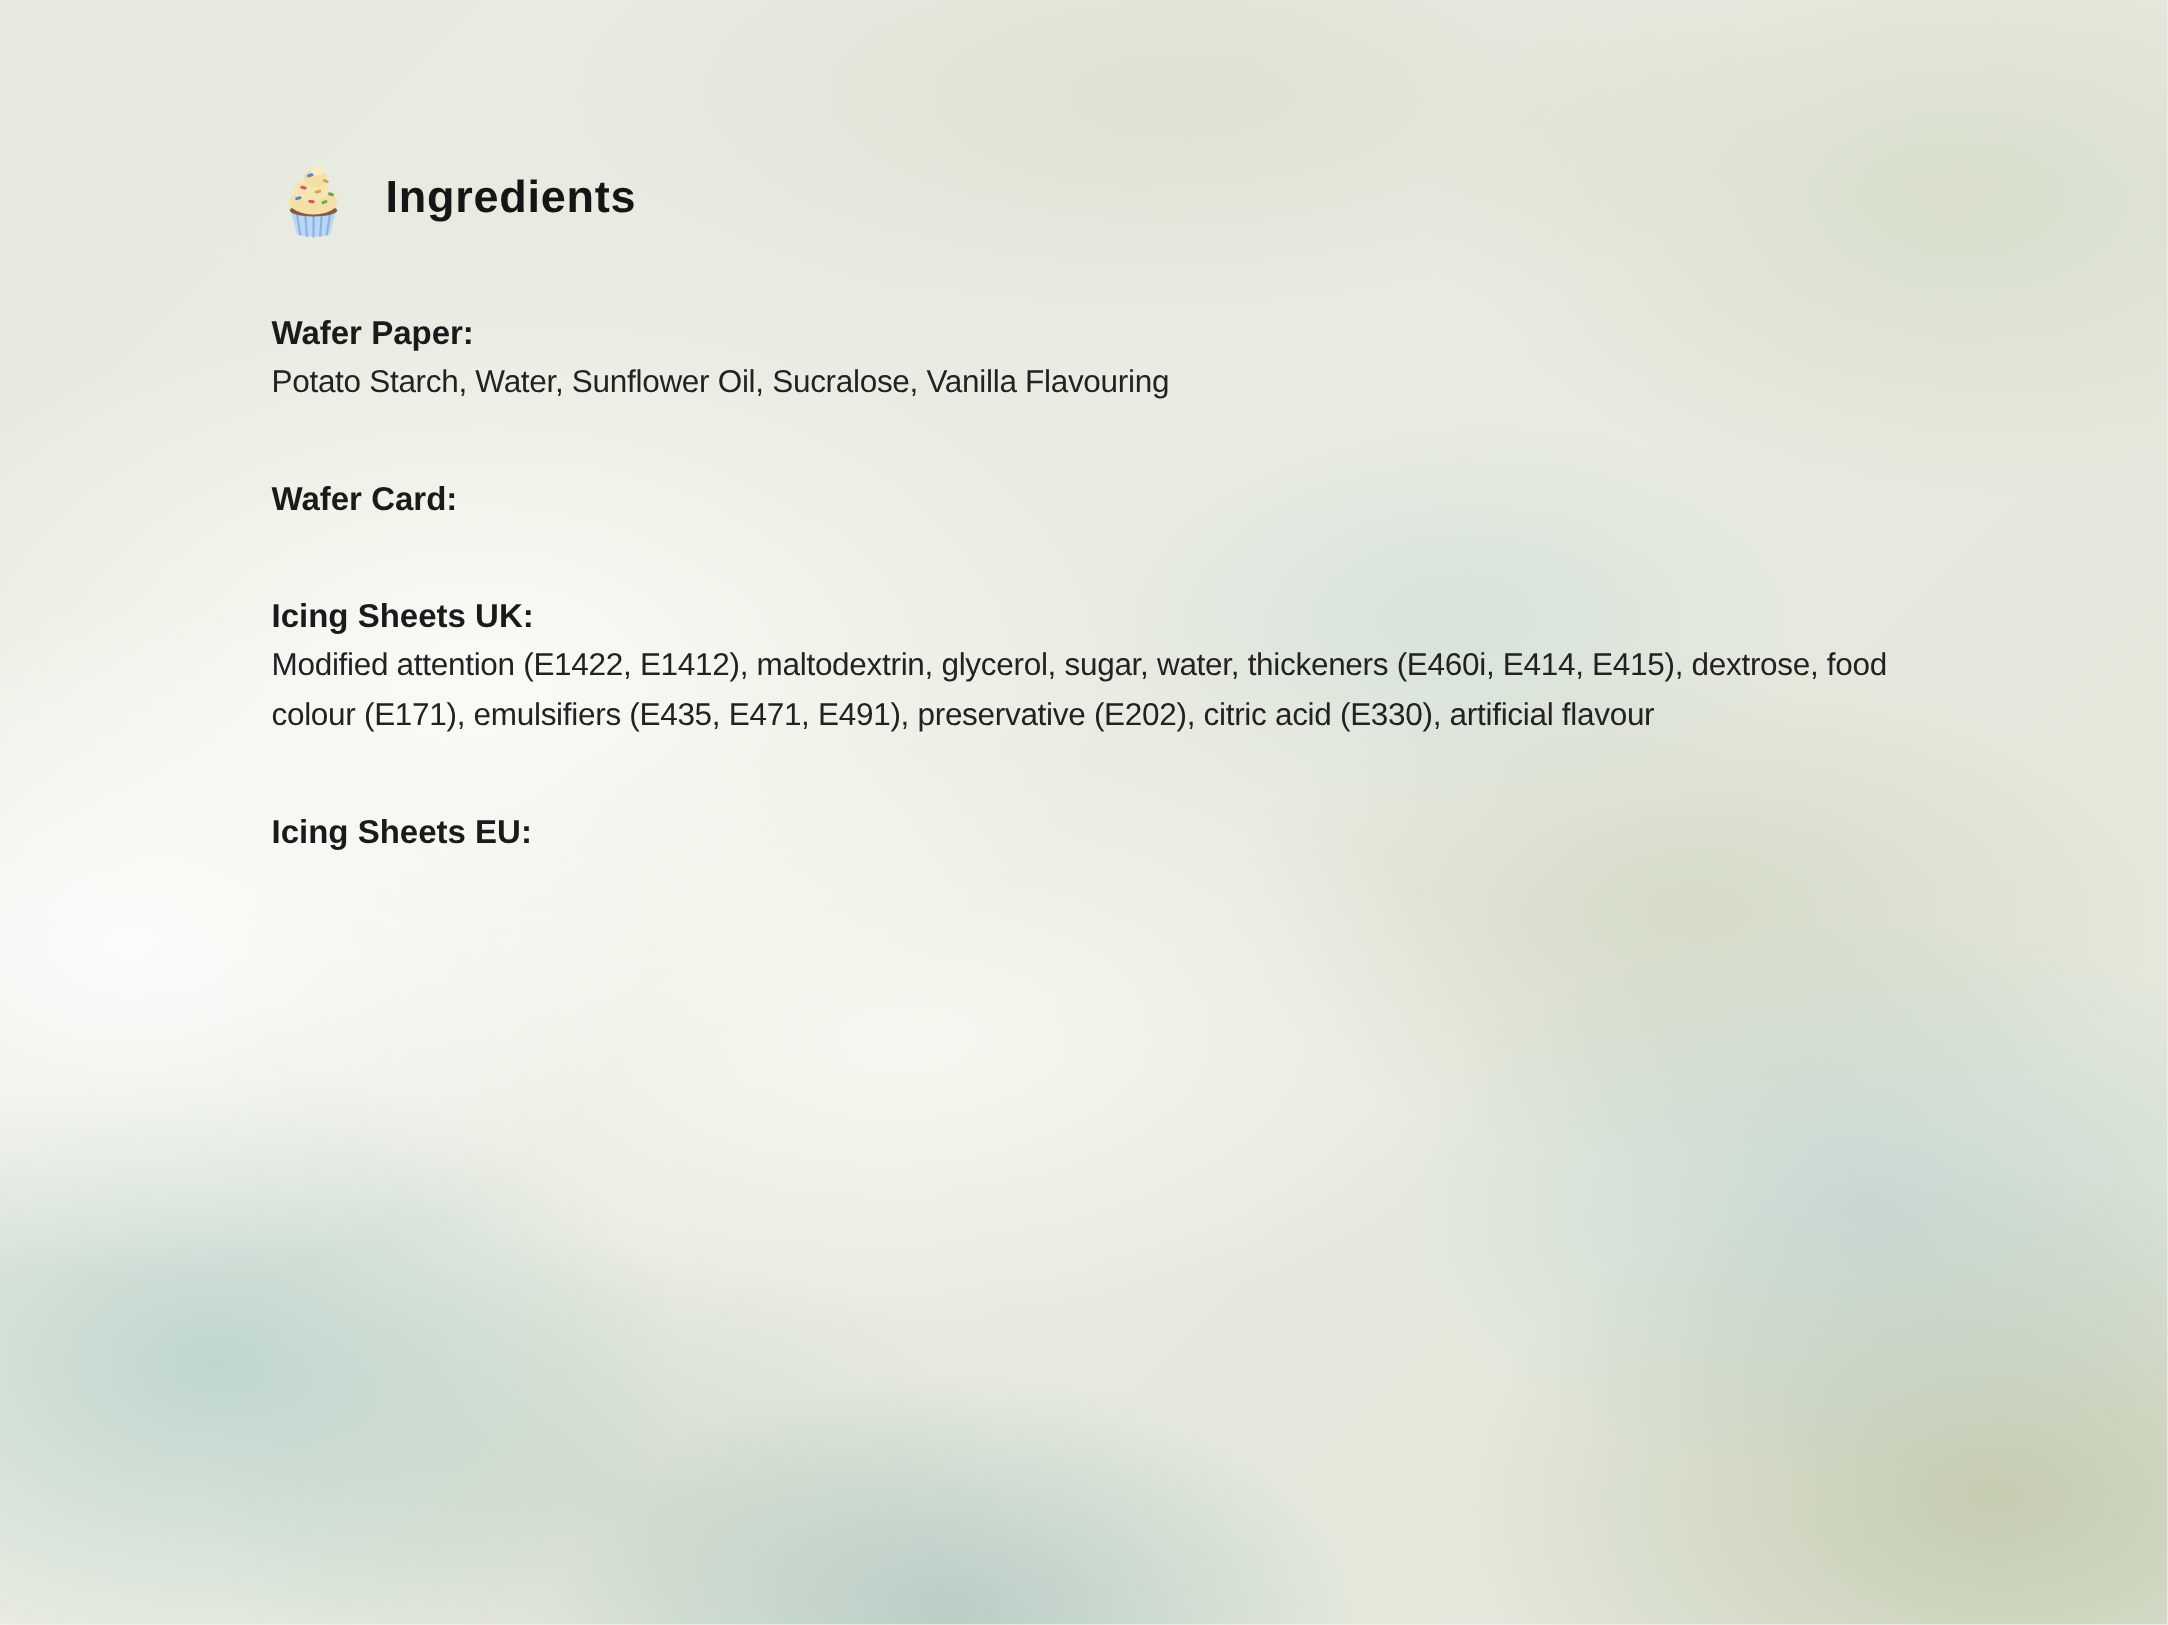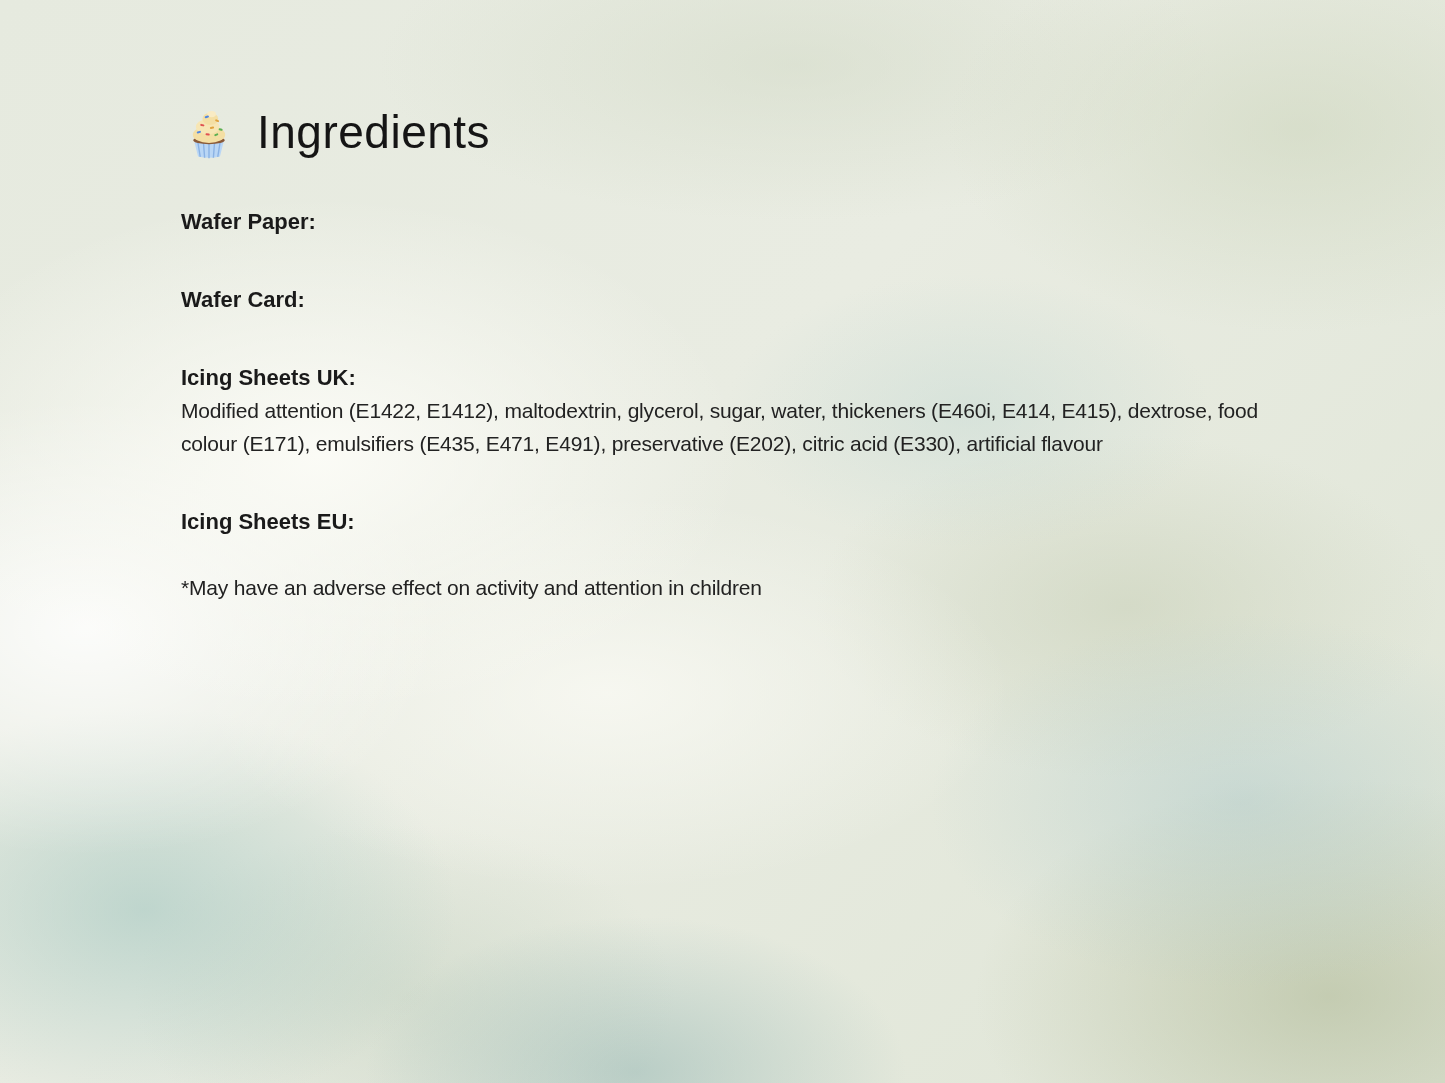--- a/index.html
+++ b/index.html
@@ -46,22 +46,22 @@
   .title-row {
     display: flex;
     align-items: center;
     gap: 20px;
     margin-bottom: 38px;
   }
 
   .cupcake { width: 56px; height: 56px; flex: 0 0 auto; }
 
   .page-title {
-    font-size: 46px;
-    font-weight: 400;
+    font-size: 30px;
+    font-weight: 700;
     letter-spacing: 0.5px;
     color: #151515;
   }
 
   .section { margin-top: 45px; }
   .section:first-of-type { margin-top: 0; }
 
   .section h2 {
     font-size: 22px;
     font-weight: 700;
@@ -107,33 +107,33 @@
           <rect x="18" y="31" width="4.8" height="2.3" rx="1.1" fill="#4f86e0" transform="rotate(-14 20.4 32.1)"></rect>
           <rect x="28" y="33.5" width="4.8" height="2.3" rx="1.1" fill="#e05252" transform="rotate(8 30.4 34.6)"></rect>
           <rect x="38" y="34" width="4.6" height="2.3" rx="1.1" fill="#5cb052" transform="rotate(-20 40.3 35.1)"></rect>
         </svg>
       </span>
       <h1 class="page-title">Ingredients</h1>
     </div>
 
     <div class="section">
       <h2>Wafer Paper:</h2>
+      <p>Potato Starch, Water, Sunflower Oil, Sucralose, Vanilla Flavouring</p>
     </div>
 
     <div class="section">
       <h2>Wafer Card:</h2>
     </div>
 
     <div class="section">
       <h2>Icing Sheets UK:</h2>
       <p>Modified attention (E1422, E1412), maltodextrin, glycerol, sugar, water, thickeners (E460i, E414, E415), dextrose, food colour (E171), emulsifiers (E435, E471, E491), preservative (E202), citric acid (E330), artificial flavour</p>
     </div>
 
     <div class="section">
       <h2>Icing Sheets EU:</h2>
     </div>
 
 
 
-    <p class="footnote">*May have an adverse effect on activity and attention in children</p>
 
   </div>
 </div>
 
 </body></html>

